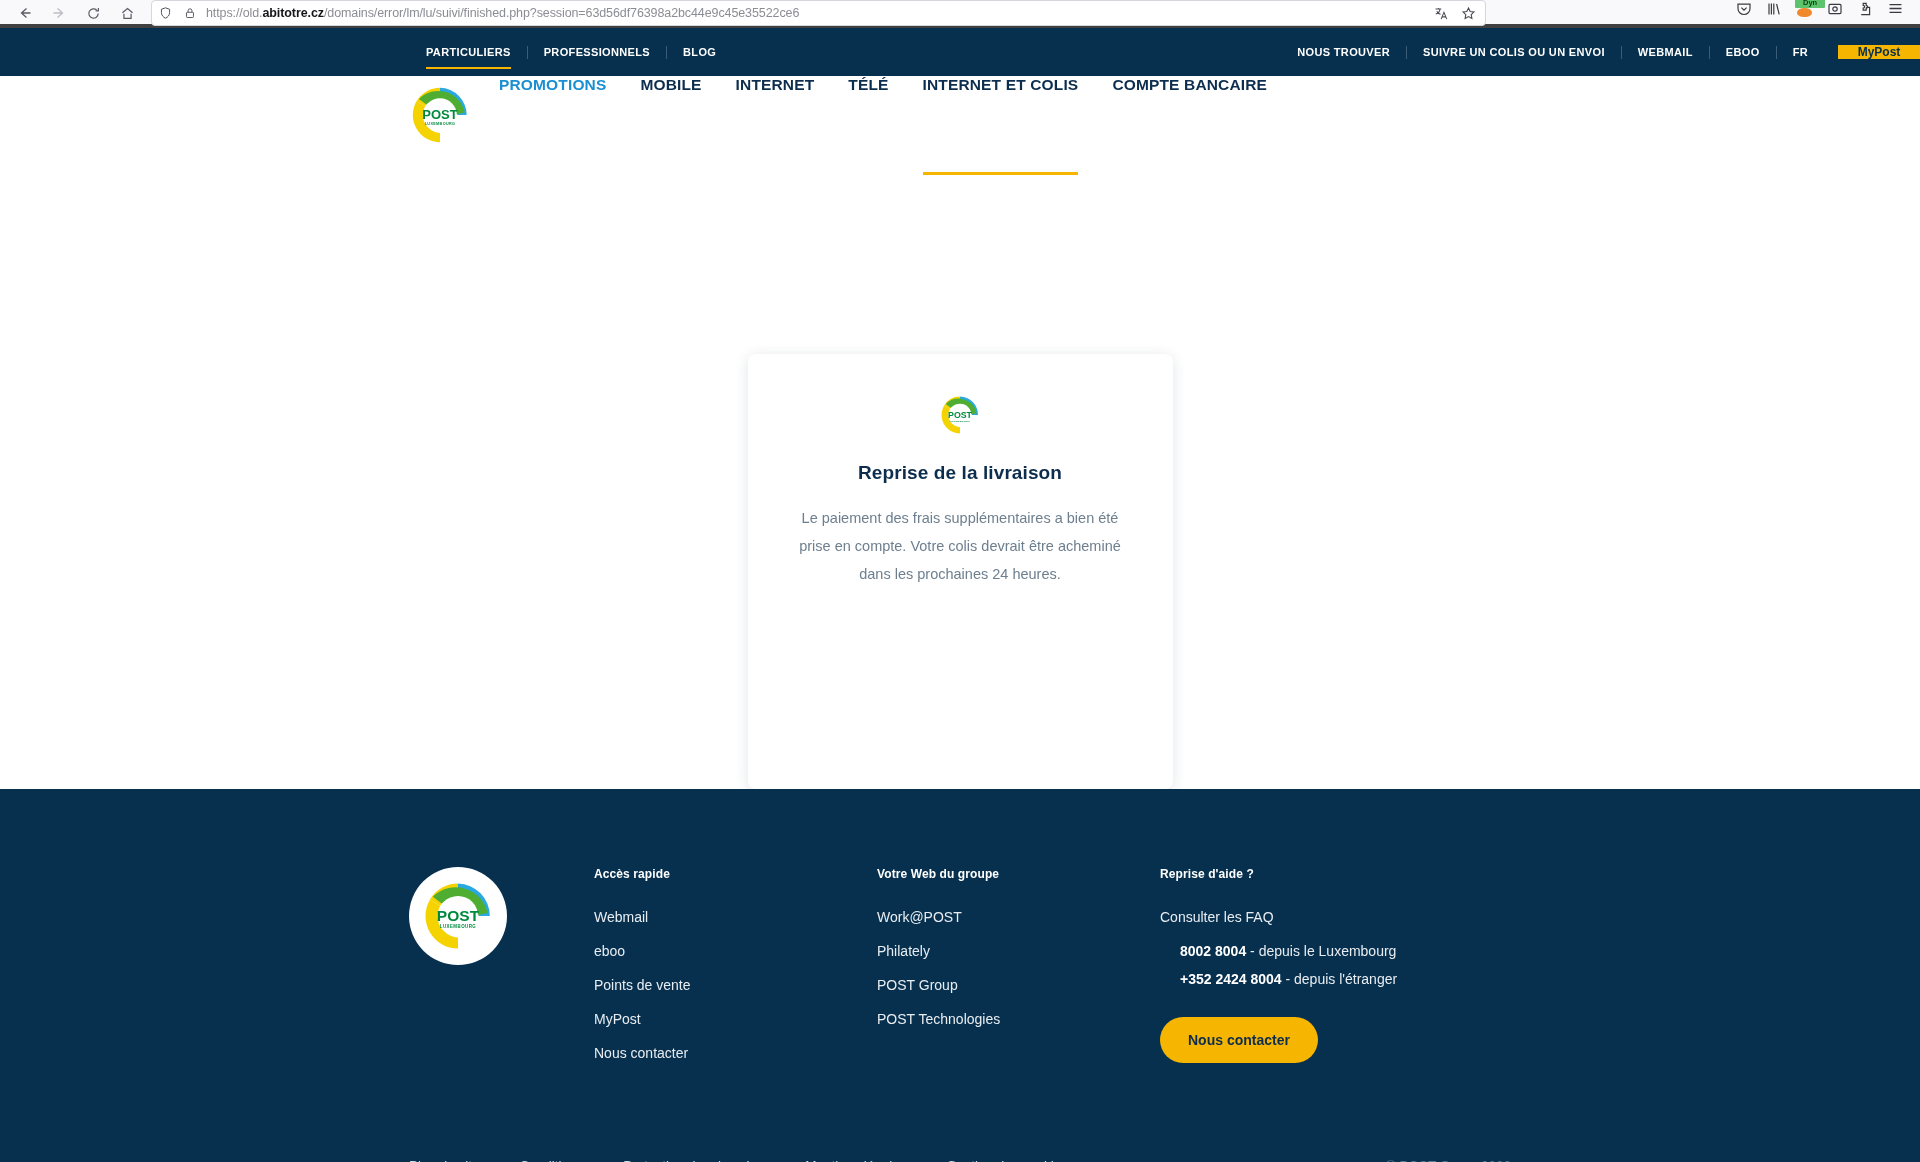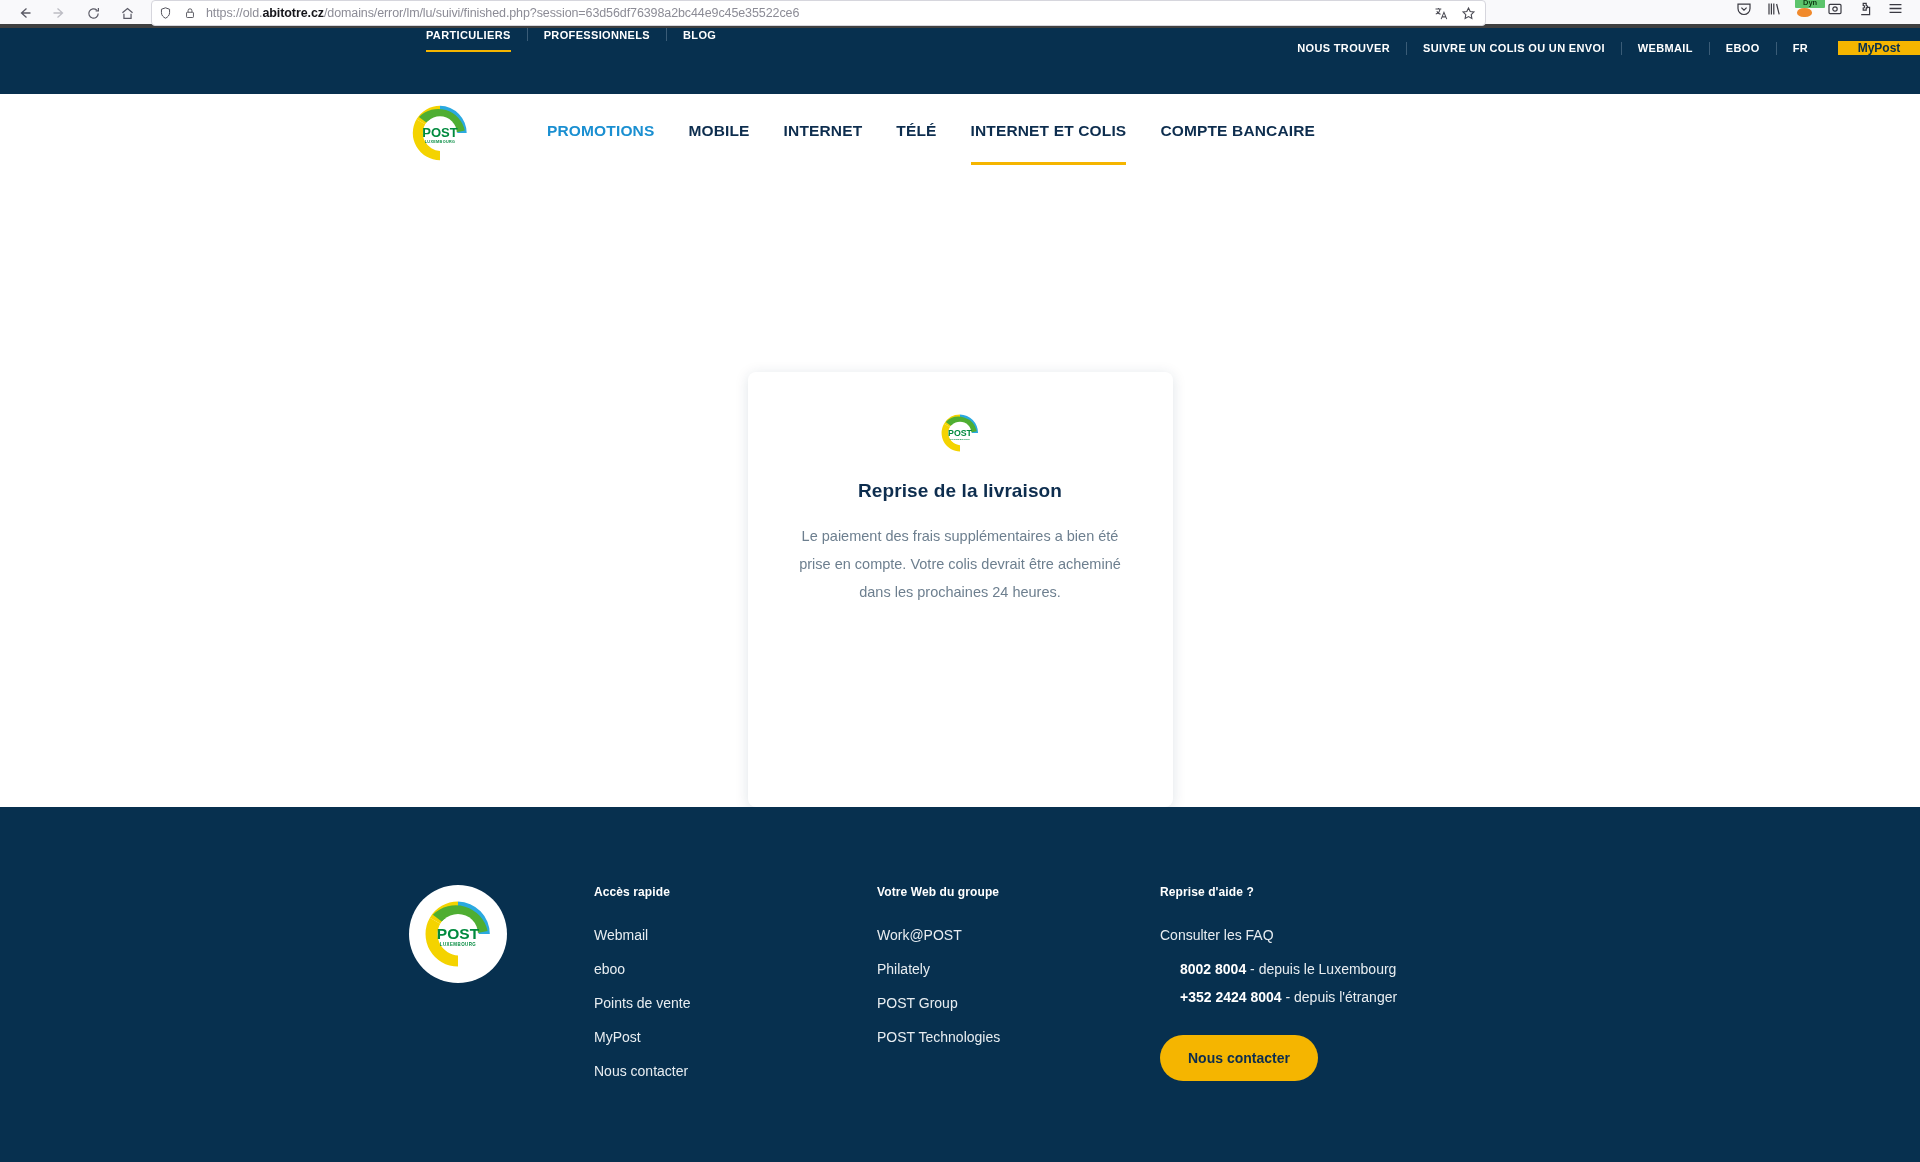--- a/index.html
+++ b/index.html
@@ -77,26 +77,25 @@
     line-height: 1;
   }
   .ext-dyn .fox {
     width: 15px; height: 9px;
     background: #f0892c;
     border-radius: 50% 50% 45% 45%;
   }
 
   
   .utility-nav {
-    height: 66px;
+    height: 48px;
     background: #07304f;
     display: flex;
     align-items: stretch;
     color: #ffffff;
-    flex-direction: column;
   }
   .util-left {
     display: flex;
     align-items: center;
     margin-left: 410px;
     gap: 0;
   }
   .util-right {
     display: flex;
     align-items: center;
@@ -141,22 +140,21 @@
   .main-nav {
     height: 78px;
     background: #ffffff;
     display: flex;
     align-items: center;
   }
   .logo-wrap { margin-left: 409px; width: 62px; height: 62px; }
 
   .nav-items {
     display: flex;
-    align-items: center;
-    margin-left: 76px;
+    margin-left: 28px;
     gap: 34px;
     height: 100%;
   }
   .nav-item {
     font-size: 15.5px;
     font-weight: 700;
     color: #0d2d4e;
     text-decoration: none;
     letter-spacing: 0.15px;
     position: relative;

